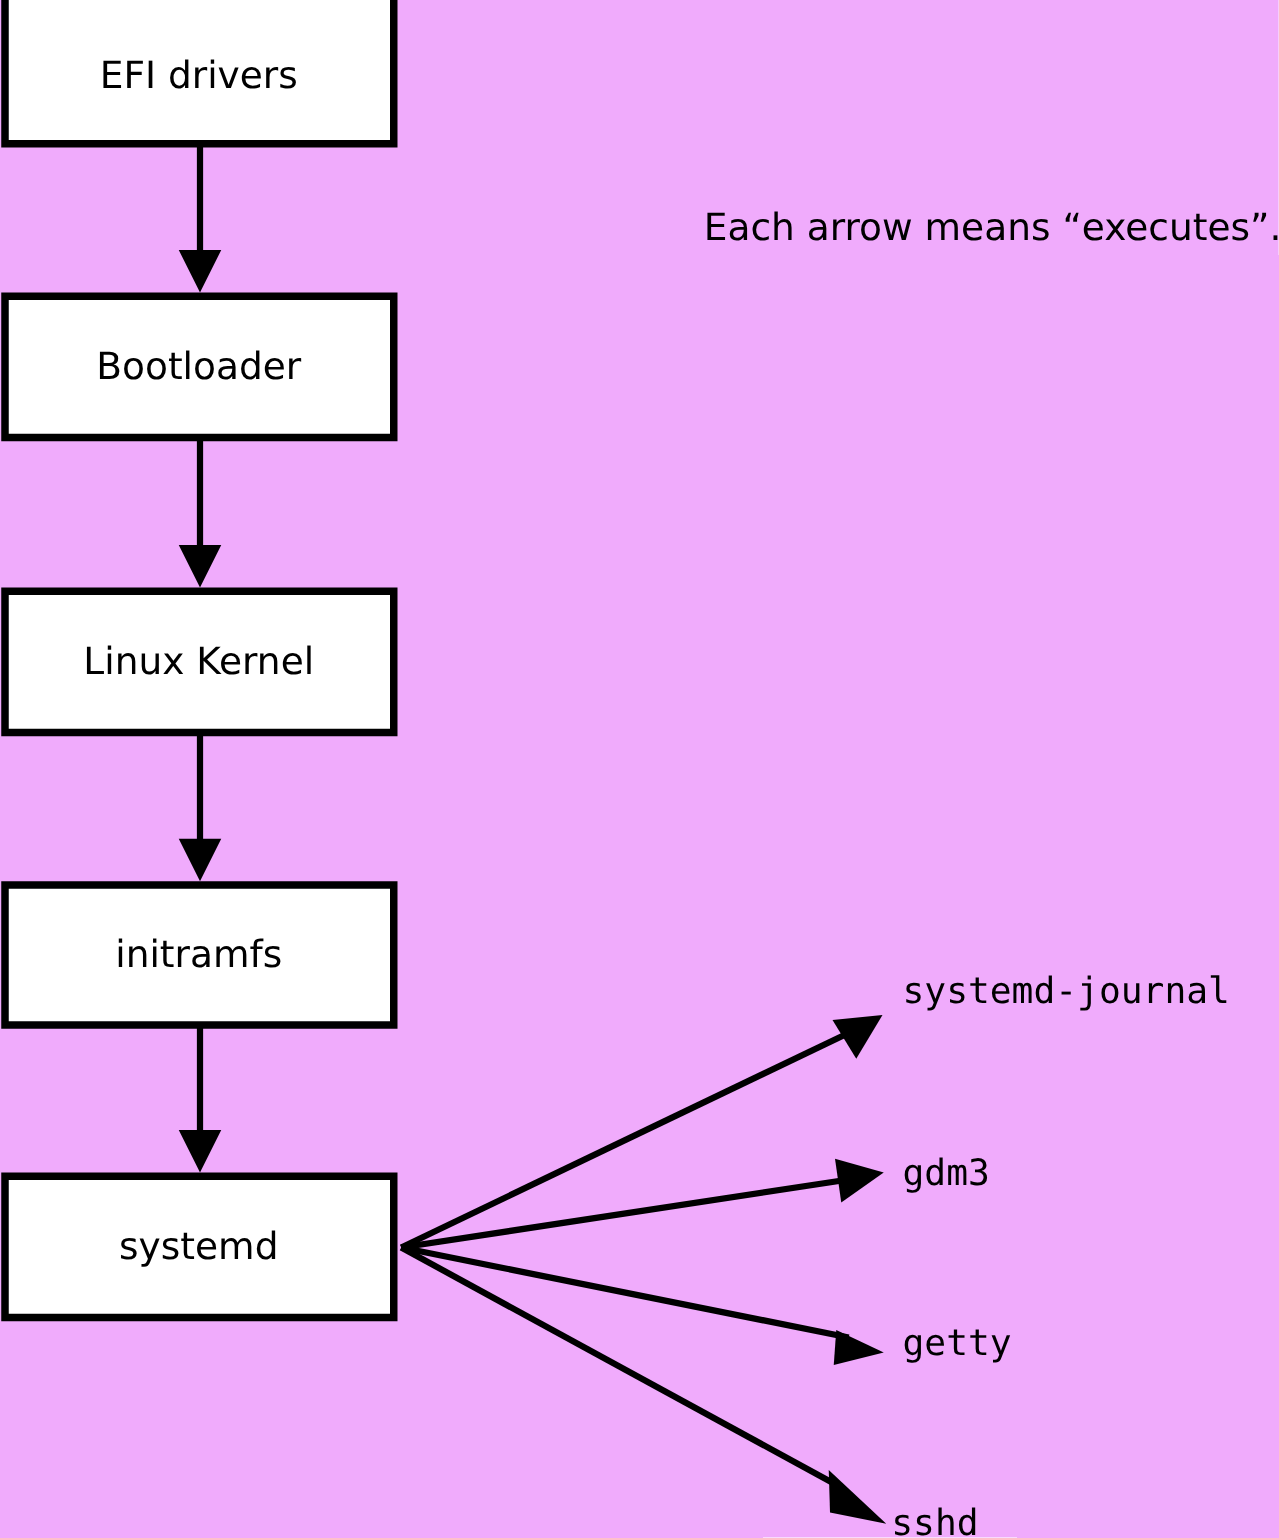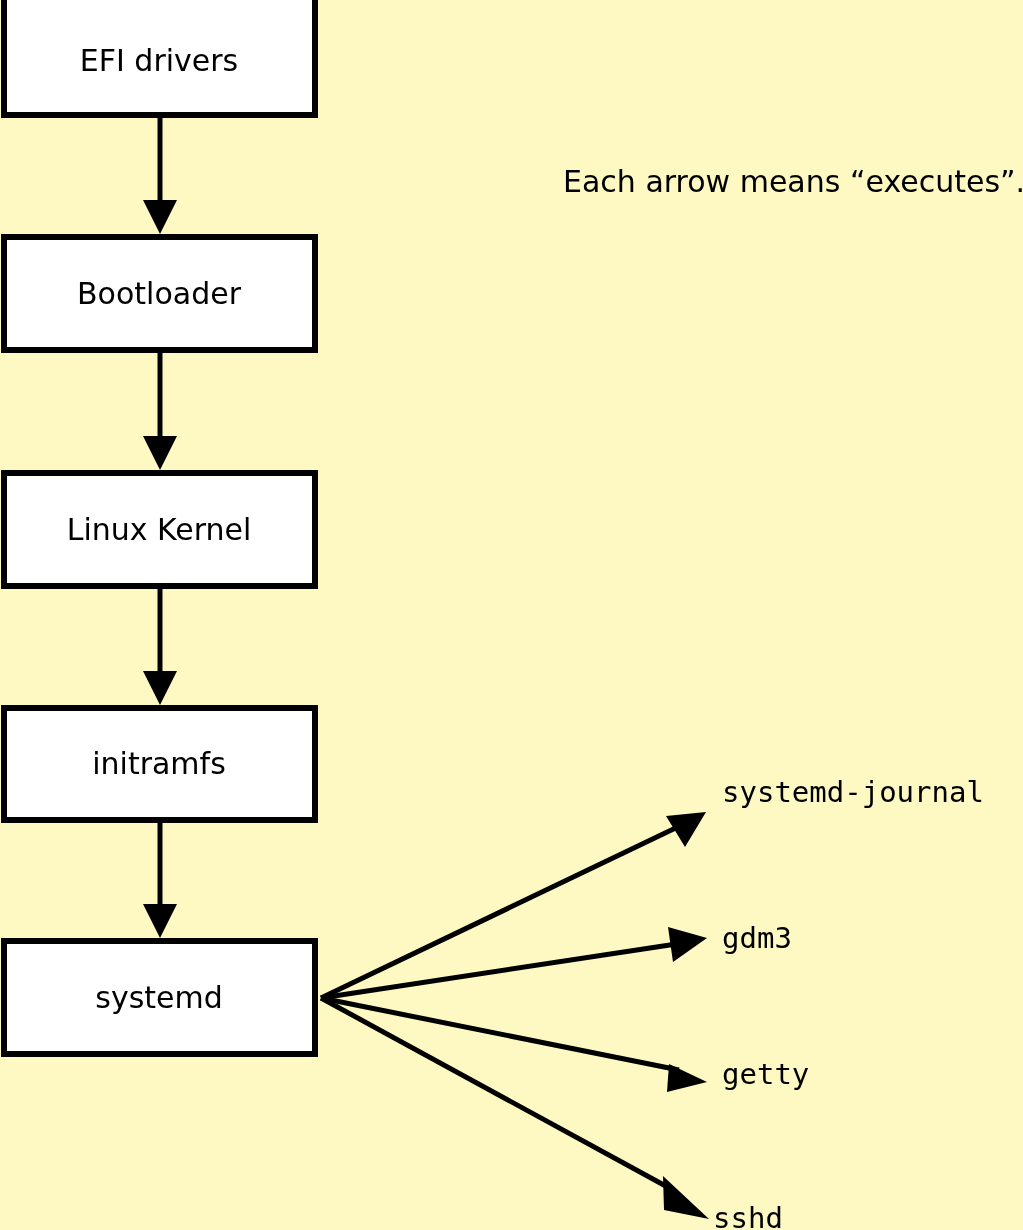--- a/index.html
+++ b/index.html
@@ -10,21 +10,21 @@
   }
   body {
     font-family: "DejaVu Sans", "Liberation Sans", sans-serif;
     color: #000000;
   }
   #canvas {
     position: relative;
     width: 1023px;
     height: 1230px;
     overflow: hidden;
-    background: #fef9c3;
+    background: #f0abfc;
   }
   #diagram-svg {
     position: absolute;
     left: 0;
     top: 0;
     width: 1023px;
     height: 1230px;
     display: block;
   }
   .box-rect {

